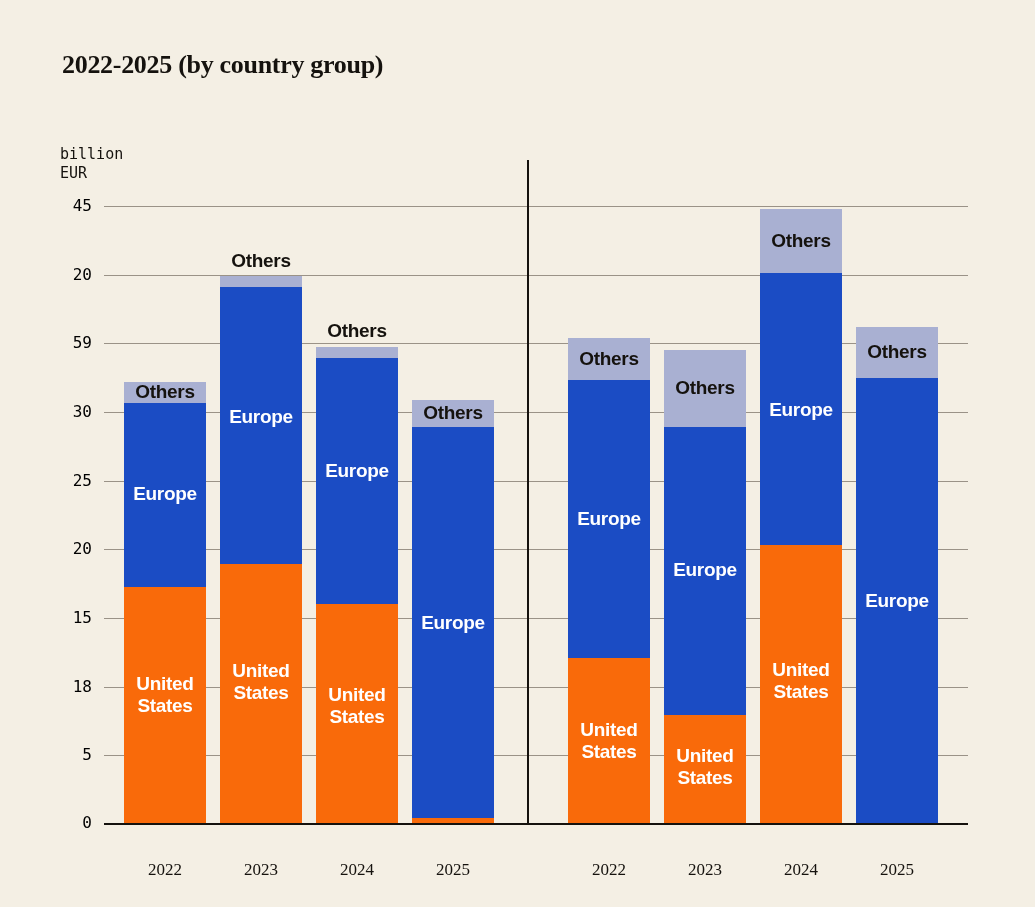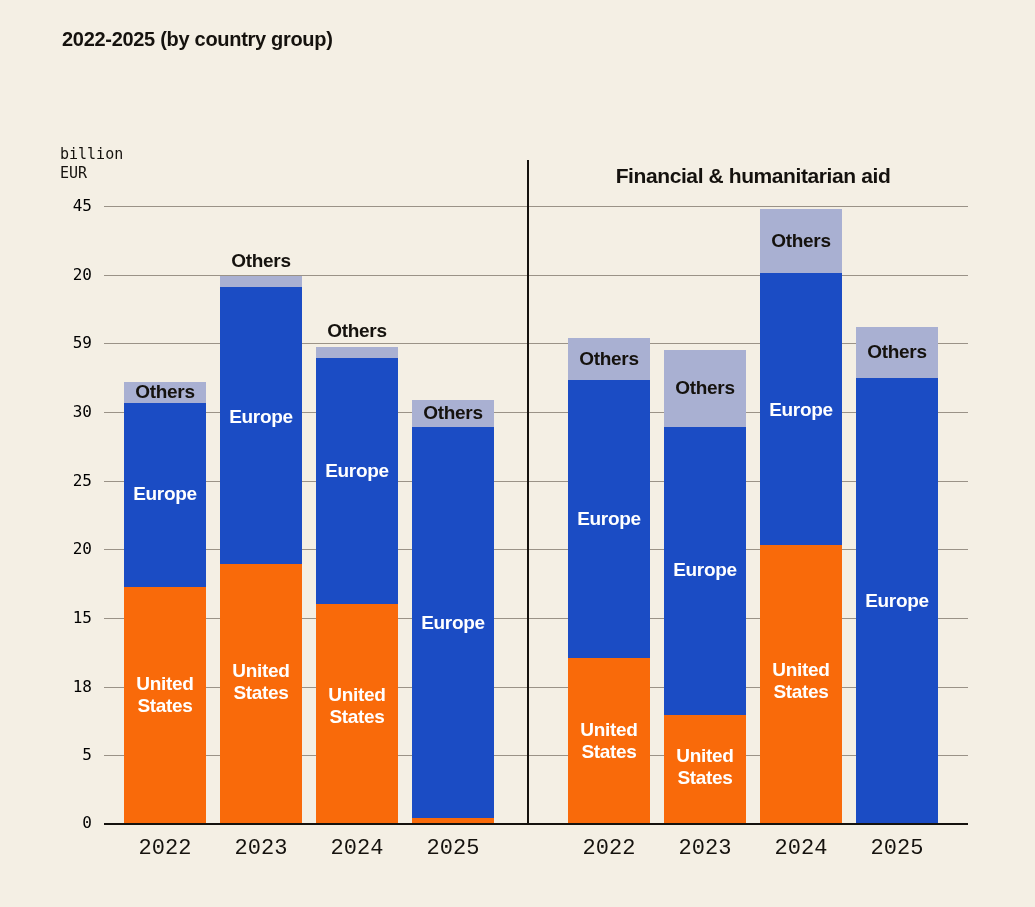--- a/index.html
+++ b/index.html
@@ -11,22 +11,23 @@
     overflow:hidden;
     position:relative;
   }
 
   .header{position:absolute;left:62px;top:18px;}
   .title{
     font-size:43px;font-weight:700;letter-spacing:-1.0px;line-height:1.0;
     margin:0;
   }
   .subtitle{
-    font-size:20px;font-weight:700;letter-spacing:-0.3px;
-    margin:10px 0 0 0;
+    font-size:26px;font-weight:700;letter-spacing:-0.3px;
+    margin:32px 0 0 0;
+    font-family:Liberation Serif, serif;
   }
 
   
   .plot{
     position:absolute;
     left:0;top:0;width:1035px;height:907px;border-radius:31px;
   }
   
   .unit-label{
     position:absolute;left:60px;top:145px;
@@ -52,23 +53,23 @@
     text-align:right;
     font-family:"DejaVu Sans Mono", monospace;
     font-size:16px;color:#000000;
   }
   .divider{
     position:absolute;left:527px;top:160px;width:2px;height:665px;
     background:#15120e;
   }
   .xlabel{
     position:absolute;
-    font-family:Liberation Mono, monospace;
-    font-size:22px;text-align:center;color:#15120e;
-    top:836px;
+    font-family:Liberation Serif, serif;
+    font-size:17px;text-align:center;color:#15120e;
+    top:860px;
   }
 
   .bar{position:absolute;}
   .seg{position:absolute;left:0;width:100%;overflow:hidden;}
   .seg-us{background:#f96a0a;}
   .seg-eu{background:#1b4cc4;}
   .seg-ot{background:#a9b0d2;}
   .seg-label{
     position:absolute;left:0;width:100%;
     text-align:center;
@@ -90,21 +91,20 @@
 
 <div class="header">
   <p class="subtitle">2022-2025 (by country group)</p>
 </div>
 
 <div class="plot">
 
   <div class="unit-label">billion
 EUR</div>
 
-  <div class="panel-title pt-fin">Financial &amp; humanitarian aid</div>
 
   <div class="gridline" style="top:206px"></div>
   <div class="ytick" style="top:196px">45</div>
   <div class="gridline" style="top:275px"></div>
   <div class="ytick" style="top:265px">20</div>
   <div class="gridline" style="top:343px"></div>
   <div class="ytick" style="top:333px">59</div>
   <div class="gridline" style="top:412px"></div>
   <div class="ytick" style="top:402px">30</div>
   <div class="gridline" style="top:481px"></div>

